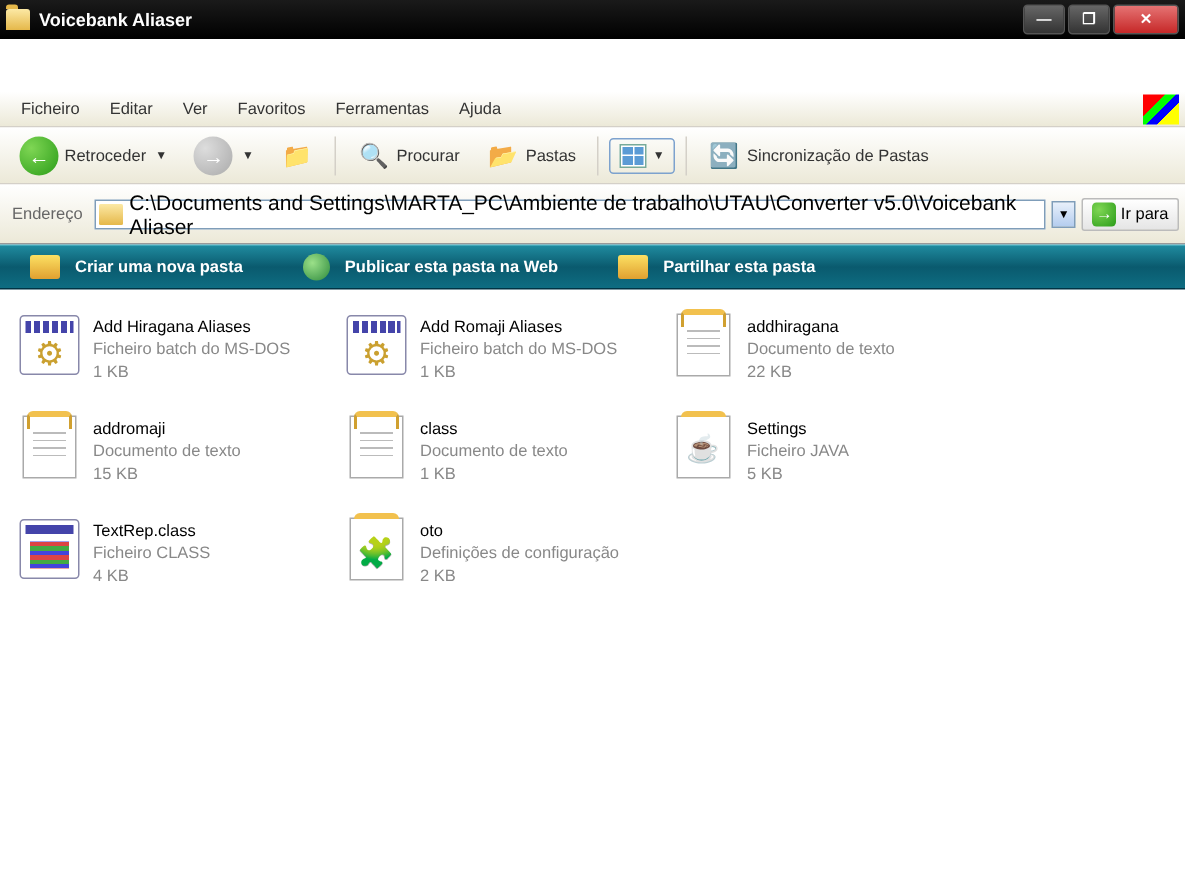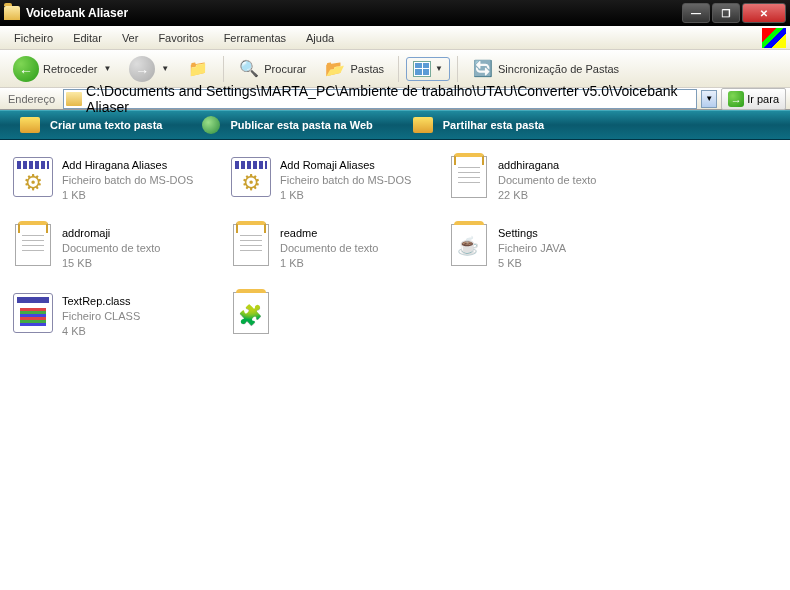--- a/index.html
+++ b/index.html
@@ -8,38 +8,38 @@
   .titlebar { background: linear-gradient(to bottom, #1a1a1a, #000); height: 26px; display: flex; align-items: center; padding: 0 4px; }
   .title-icon { width: 16px; height: 14px; background: linear-gradient(to bottom, #fce9a5, #e5b84a); border-radius: 2px 2px 0 0; margin-right: 6px; position: relative; }
   .title-icon:before { content:''; position:absolute; top:-3px; left:0; width:8px; height:3px; background:#e5b84a; border-radius:2px 2px 0 0; }
   .title-text { color: #fff; font-size: 12px; font-weight: bold; flex: 1; }
   .win-controls { display: flex; gap: 2px; }
   .win-btn { width: 28px; height: 20px; border: 1px solid #555; border-radius: 3px; display: flex; align-items: center; justify-content: center; color: #fff; font-size: 10px; font-weight: bold; }
   .win-min { background: linear-gradient(to bottom, #666, #333); }
   .win-max { background: linear-gradient(to bottom, #666, #333); }
   .win-close { background: linear-gradient(to bottom, #e57373, #c62828); width: 44px; }
   
-  .menubar { background: linear-gradient(to bottom, #fff, #ece9d8); height: 24px; display: flex; align-items: center; padding: 0 4px; border-bottom: 1px solid #d4d0c8; }
+  .menubar { background: linear-gradient(to bottom, #fff, #ece9d8); height: 24px; display: flex; align-items: center; padding: 0 4px; border-bottom: 1px solid #d4d0c8; margin-top: 35px; }
   .menu-item { padding: 3px 10px; color: #333; cursor: default; }
   .flag { margin-left: auto; width: 24px; height: 20px; background: linear-gradient(135deg, #ff0000 0%, #ff0000 33%, #00ff00 33%, #00ff00 50%, #0000ff 50%, #0000ff 66%, #ffff00 66%); }
   
   .toolbar { background: linear-gradient(to bottom, #fff, #ece9d8); height: 38px; display: flex; align-items: center; padding: 0 6px; gap: 4px; border-bottom: 1px solid #d4d0c8; }
   .tb-btn { display: flex; align-items: center; gap: 4px; padding: 2px 6px; border: 1px solid transparent; border-radius: 3px; cursor: default; }
   .nav-circle { width: 26px; height: 26px; border-radius: 50%; display: flex; align-items: center; justify-content: center; color: #fff; font-size: 14px; font-weight: bold; }
   .nav-back { background: radial-gradient(circle at 30% 30%, #7fd654, #2a9c18); }
   .nav-fwd { background: radial-gradient(circle at 30% 30%, #ddd, #aaa); }
   .drop-arrow { font-size: 8px; color: #333; margin-left: 2px; }
   .tb-sep { width: 1px; height: 26px; background: #d4d0c8; margin: 0 3px; }
   .tb-icon { width: 22px; height: 22px; display: flex; align-items: center; justify-content: center; font-size: 16px; }
   .tb-label { color: #333; }
   .views-btn { border: 1px solid #7da2ce; padding: 3px 6px; border-radius: 3px; display:flex; align-items:center; gap:2px; }
   .views-icon { width:18px; height:16px; background:#fff; border:1px solid #7a9; display:grid; grid-template-columns:1fr 1fr; grid-template-rows:1fr 1fr; gap:1px; padding:1px; }
   .views-icon div { background:#5b9bd5; }
   
-  .addressbar { background: linear-gradient(to bottom, #fff, #ece9d8); height: 22px; display: flex; align-items: center; padding: 0 4px; gap: 4px; border-bottom: 1px solid #999; }
+  .addressbar { background: linear-gradient(to bottom, #fff, #ece9d8); height: 40px; display: flex; align-items: center; padding: 0 4px; gap: 4px; border-bottom: 1px solid #999; }
   .addr-label { color: #666; padding: 0 4px; }
   .addr-field { flex: 1; display: flex; align-items: center; background: #fff; border: 1px solid #7f9db9; height: 20px; padding: 0 2px; gap: 4px; }
   .addr-folder { width: 16px; height: 14px; background: linear-gradient(to bottom, #fce9a5, #e5b84a); border-radius: 1px; }
   .addr-text { flex: 1; font-size: 14px; color: #000; }
   .addr-drop { width: 16px; height: 18px; background: linear-gradient(to bottom, #e8f0fb, #b4cdee); border: 1px solid #7f9db9; display: flex; align-items: center; justify-content: center; font-size: 8px; }
   .go-btn { display: flex; align-items: center; gap: 3px; padding: 2px 6px; border: 1px solid #bbb; background: linear-gradient(to bottom,#fff,#e5e5e5); border-radius: 2px; }
   .go-arrow { width: 16px; height: 16px; background: radial-gradient(circle at 30% 30%, #7fd654, #2a9c18); border-radius: 3px; display: flex; align-items: center; justify-content: center; color: #fff; font-size: 11px; font-weight:bold; }
   
   .tasksbar { background: linear-gradient(to bottom, #1f8a9e, #0a5a6e 50%, #0e6d82); height: 30px; display: flex; align-items: center; padding: 0 20px; gap: 40px; border-top:1px solid #4ab; border-bottom:1px solid #034; }
   .task { display: flex; align-items: center; gap: 10px; color: #fff; font-weight: bold; font-size: 11px; cursor: default; }
@@ -141,21 +141,21 @@
   <div class="addr-drop">▼</div>
   <div class="go-btn">
     <div class="go-arrow">→</div>
     <span>Ir para</span>
   </div>
 </div>
 
 <div class="tasksbar">
   <div class="task">
     <div class="task-icon"></div>
-    <span>Criar uma texto pasta</span>
+    <span>Criar uma nova pasta</span>
   </div>
   <div class="task">
     <div class="task-globe"></div>
     <span>Publicar esta pasta na Web</span>
   </div>
   <div class="task">
     <div class="task-icon"></div>
     <span>Partilhar esta pasta</span>
   </div>
 </div>
@@ -199,21 +199,21 @@
       <span class="file-name">addromaji</span>
       <span class="file-type">Documento de texto</span>
       <span class="file-size">15 KB</span>
     </div>
     </div>
     <div class="file">
     <div class="file-icon">
       <div class="ico-text"></div>
     </div>
     <div class="file-meta">
-      <span class="file-name">readme</span>
+      <span class="file-name">class</span>
       <span class="file-type">Documento de texto</span>
       <span class="file-size">1 KB</span>
     </div>
     </div>
     <div class="file">
     <div class="file-icon">
       <div class="ico-java"></div>
     </div>
     <div class="file-meta">
       <span class="file-name">Settings</span>
@@ -228,14 +228,19 @@
     <div class="file-meta">
       <span class="file-name">TextRep.class</span>
       <span class="file-type">Ficheiro CLASS</span>
       <span class="file-size">4 KB</span>
     </div>
     </div>
     <div class="file">
     <div class="file-icon">
       <div class="ico-config"></div>
     </div>
+    <div class="file-meta">
+      <span class="file-name">oto</span>
+      <span class="file-type">Definições de configuração</span>
+      <span class="file-size">2 KB</span>
+    </div>
     </div>
   </div>
 
 </body></html>

